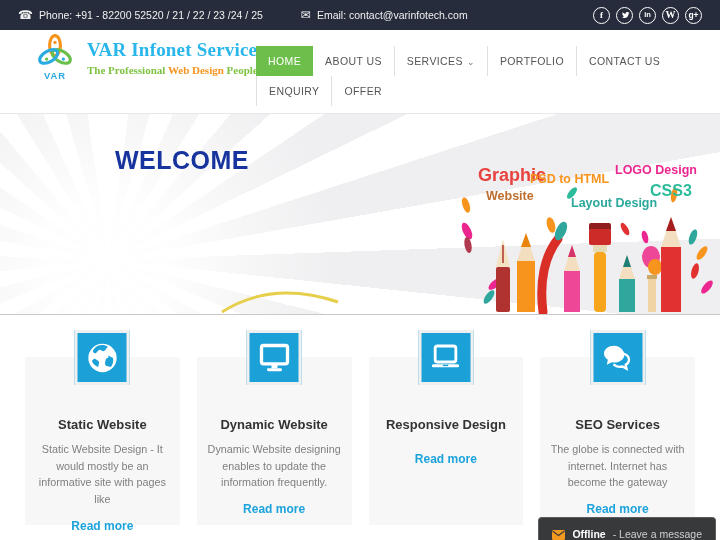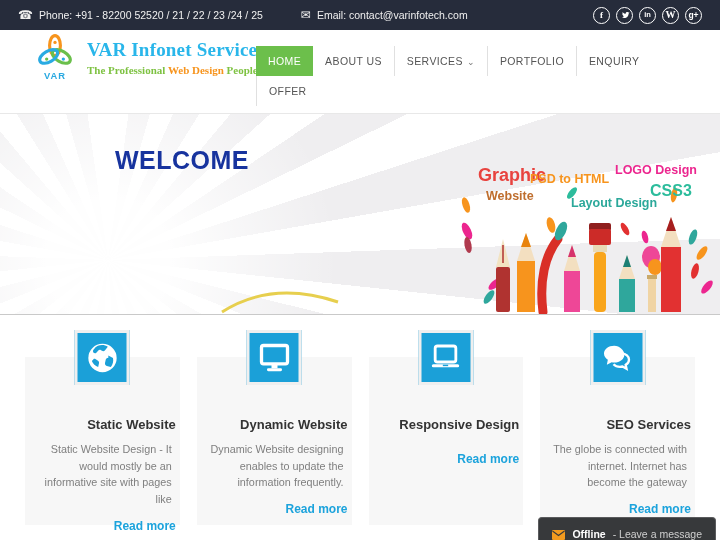--- a/index.html
+++ b/index.html
@@ -55,21 +55,21 @@
   .hl-graphic { left:478px; top:51px; color:#e8433f; font-size:18px; }
   .hl-psd     { left:530px; top:58px; color:#f7941d; }
   .hl-logo    { left:615px; top:49px; color:#ec268f; }
   .hl-website { left:486px; top:75px; color:#bf6e2e; }
   .hl-layout  { left:571px; top:82px; color:#2ba89a; }
   .hl-css3    { left:650px; top:68px; color:#2cbc9c; font-size:16px; }
 
   
   .services { position:absolute; top:330px; left:25px; width:670px; display:flex; gap:17px; }
   .card { flex:1 1 0; position:relative; margin-top:27px; height:168px; background:#f7f7f7;
-          text-align:right; padding:60px 4px 0; }
+          text-align:center; padding:60px 4px 0; }
   .card-icon { position:absolute; top:-27px; left:50%; transform:translateX(-50%);
                width:55px; height:55px; background:#1ba0d8; border:3px solid #efefef;
                display:flex; align-items:center; justify-content:center; }
   .card-icon svg { width:40px; height:40px; display:block; }
   .card-title { font-size:13px; font-weight:bold; color:#333; margin-bottom:9px; }
   .card-desc { font-size:10.8px; color:#7f7f7f; line-height:1.55; padding:0 4px; }
   .read-more { display:inline-block; margin-top:11px; font-size:12px; font-weight:bold;
                color:#1ca3dc; text-decoration:none; cursor:pointer; }
 
   
@@ -134,20 +134,23 @@
         <span>ABOUT US</span>
       </div>
       <div class="nav-item sep">
         <span>SERVICES</span>
         <span class="chev">⌄</span>
       </div>
       <div class="nav-item sep">
         <span>PORTFOLIO</span>
       </div>
       <div class="nav-item sep">
+        <span>CONTACT US</span>
+      </div>
+      <div class="nav-item sep">
         <span>ENQUIRY</span>
       </div>
       <div class="nav-item sep">
         <span>OFFER</span>
       </div>
     </nav>
   </div>
 
   <div class="hero">
     <div class="hero-title1">WELCOME</div>

